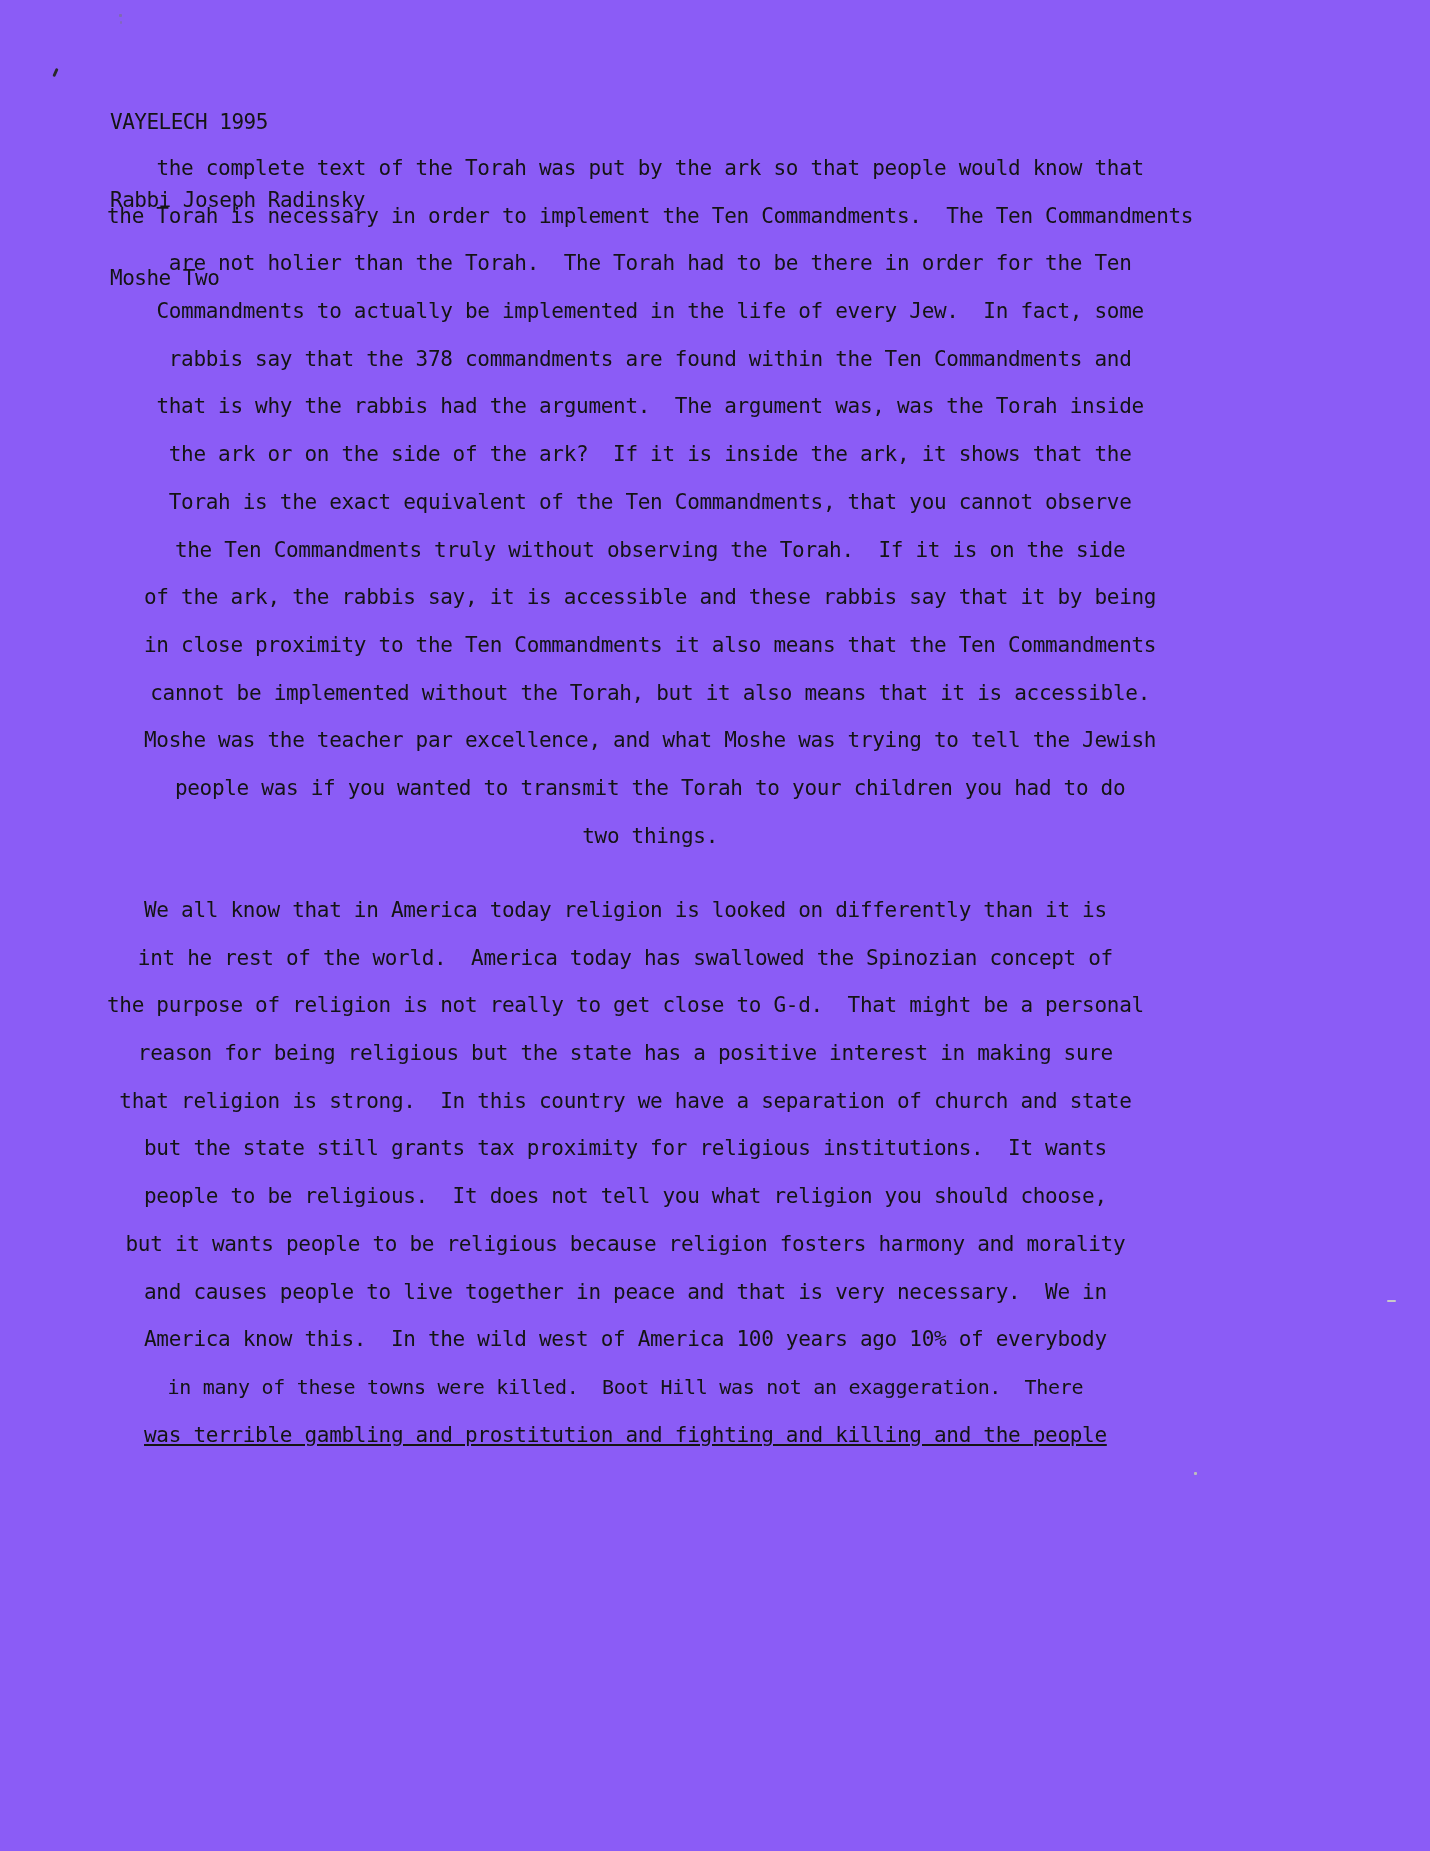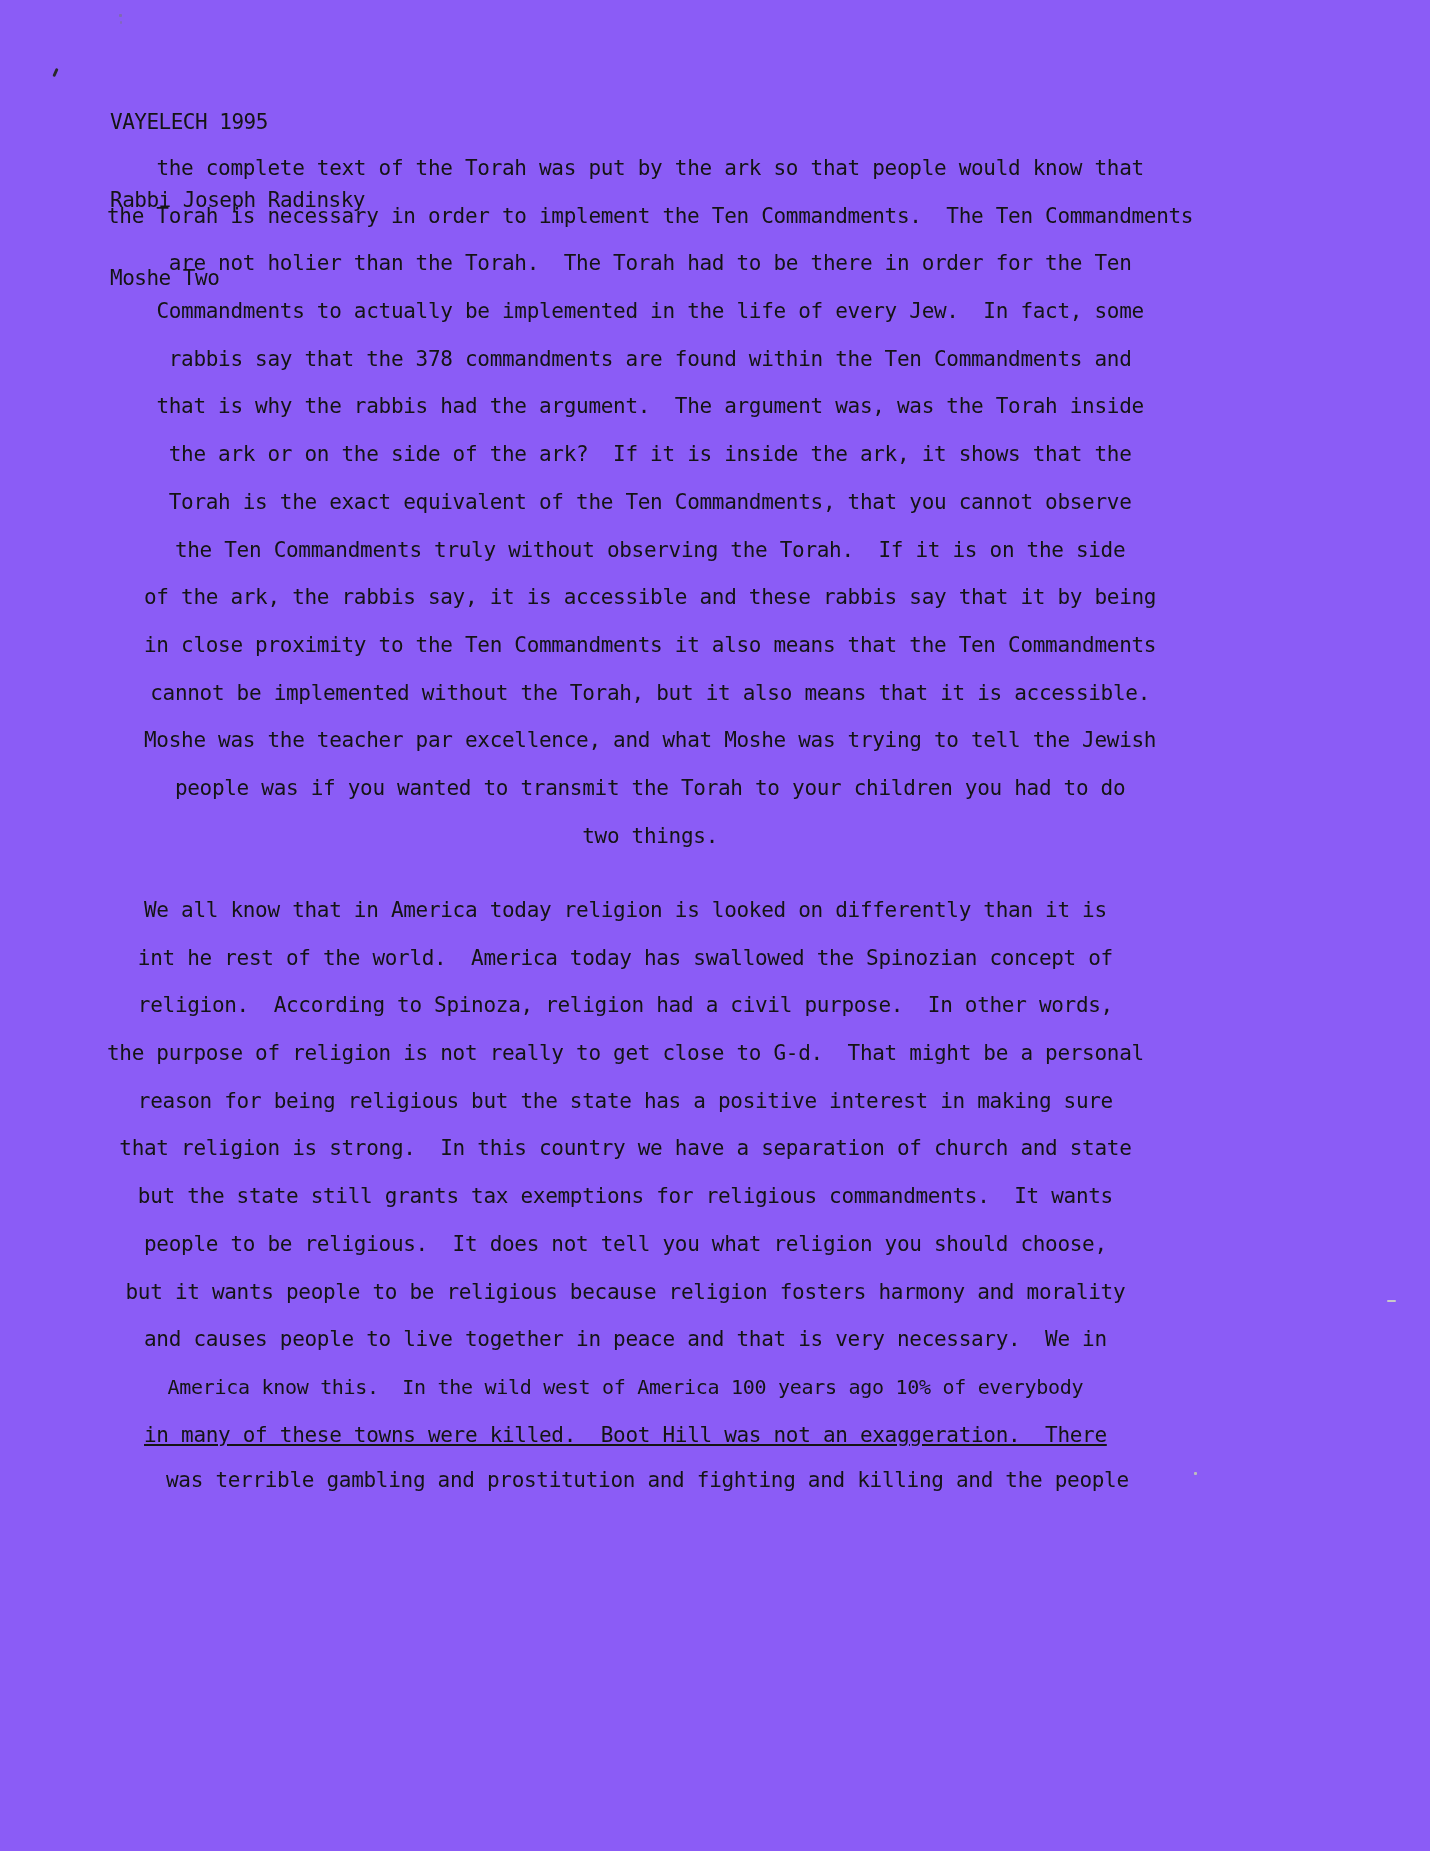--- a/index.html
+++ b/index.html
@@ -92,25 +92,24 @@
       <div class="tline">in close proximity to the Ten Commandments it also means that the Ten Commandments</div>
       <div class="tline">cannot be implemented without the Torah, but it also means that it is accessible.</div>
       <div class="tline">Moshe was the teacher par excellence, and what Moshe was trying to tell the Jewish</div>
       <div class="tline">people was if you wanted to transmit the Torah to your children you had to do</div>
       <div class="tline">two things.</div>
     </div>
 
   <div class="para para-2">
       <div class="tline">We all know that in America today religion is looked on differently than it is</div>
       <div class="tline">int he rest of the world.  America today has swallowed the Spinozian concept of</div>
-      <div class="tline">religion.  According to Spinoza, religion had a civil purpose.  In other words,</div>
       <div class="tline">the purpose of religion is not really to get close to G-d.  That might be a personal</div>
       <div class="tline">reason for being religious but the state has a positive interest in making sure</div>
       <div class="tline">that religion is strong.  In this country we have a separation of church and state</div>
-      <div class="tline">but the state still grants tax exemptions for religious commandments.  It wants</div>
+      <div class="tline">but the state still grants tax proximity for religious institutions.  It wants</div>
       <div class="tline">people to be religious.  It does not tell you what religion you should choose,</div>
       <div class="tline">but it wants people to be religious because religion fosters harmony and morality</div>
       <div class="tline">and causes people to live together in peace and that is very necessary.  We in</div>
       <div class="tline">America know this.  In the wild west of America 100 years ago 10% of everybody</div>
       <div class="tline">in many of these towns were killed.  Boot Hill was not an exaggeration.  There</div>
       <div class="tline">was terrible gambling and prostitution and fighting and killing and the people</div>
     </div>
 
 </div>
 

